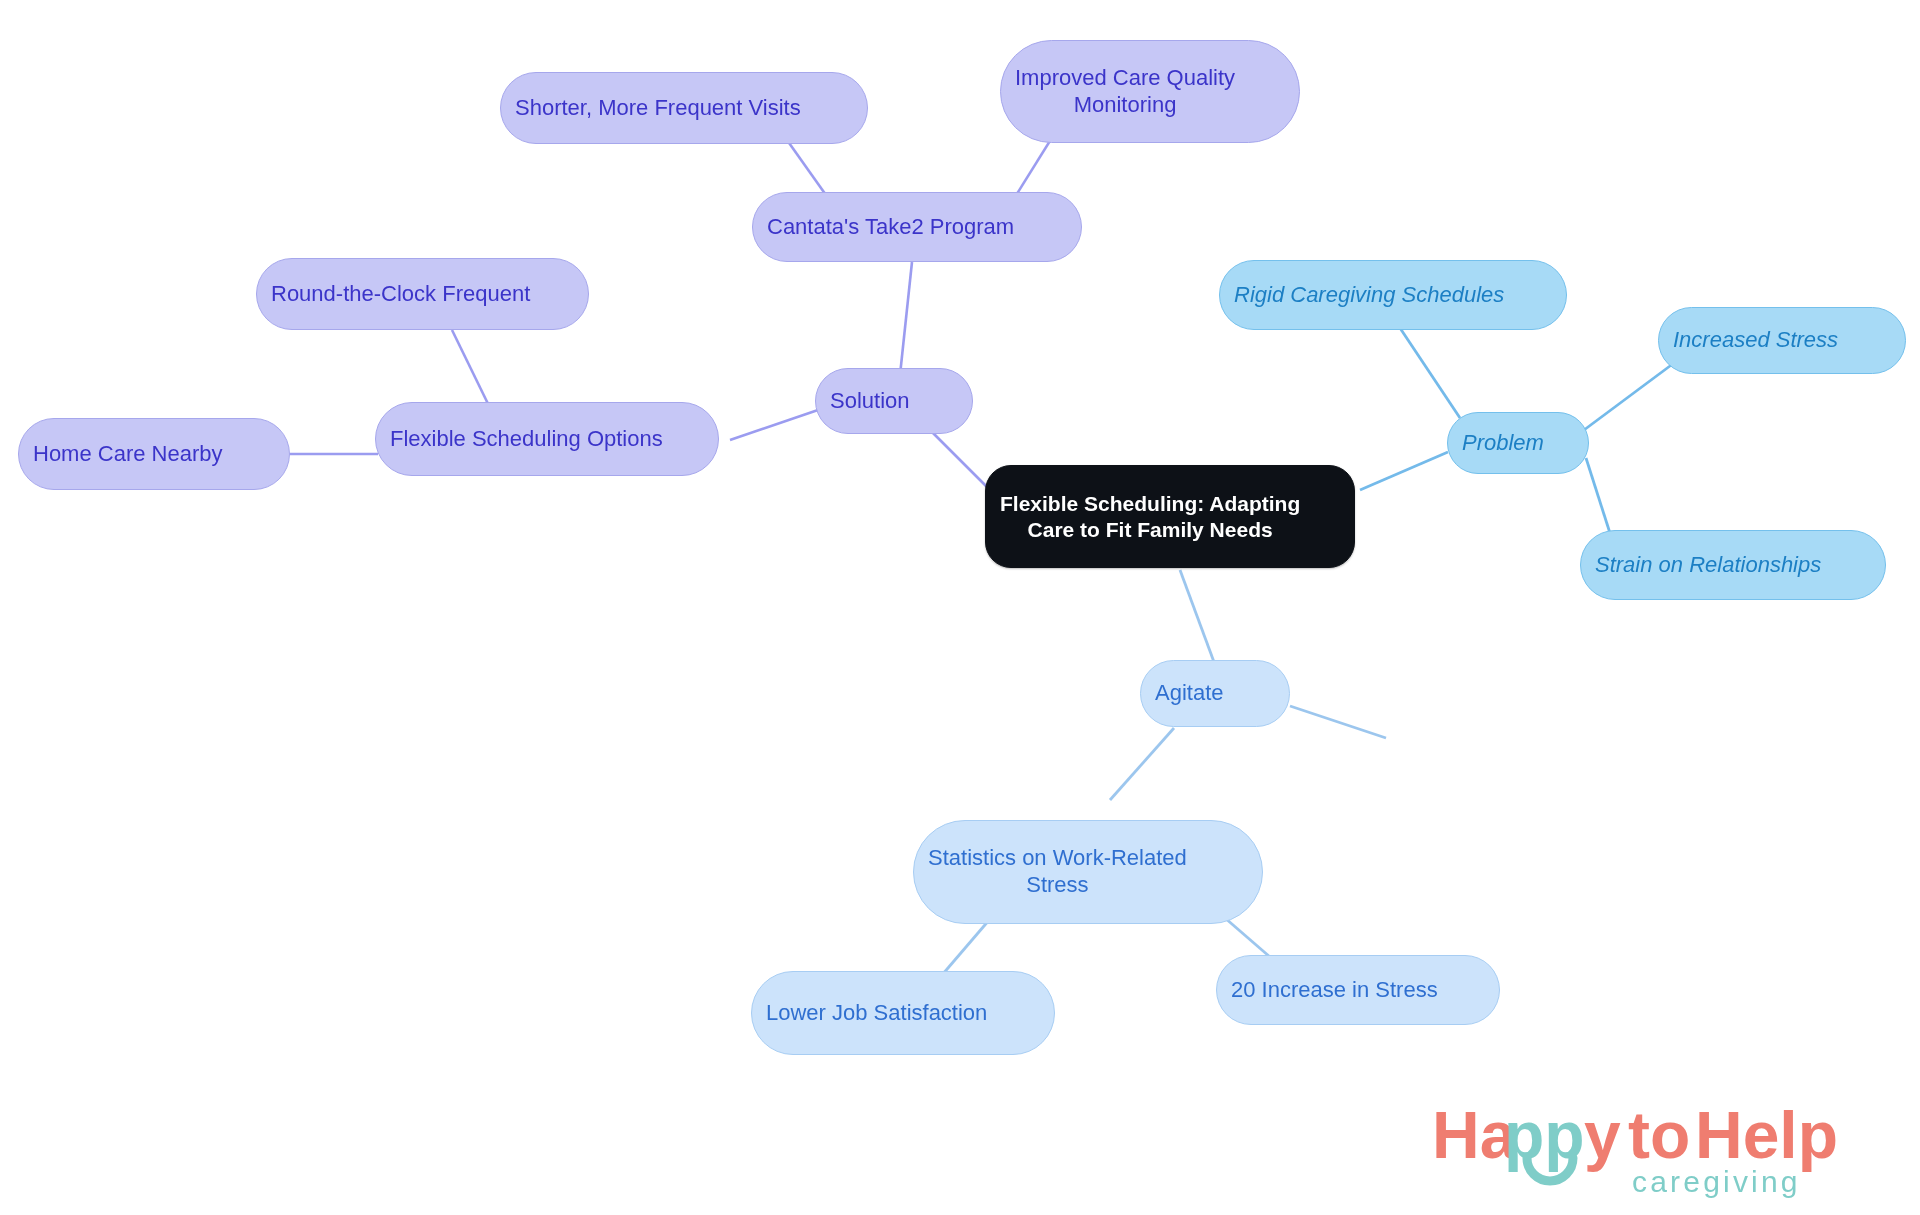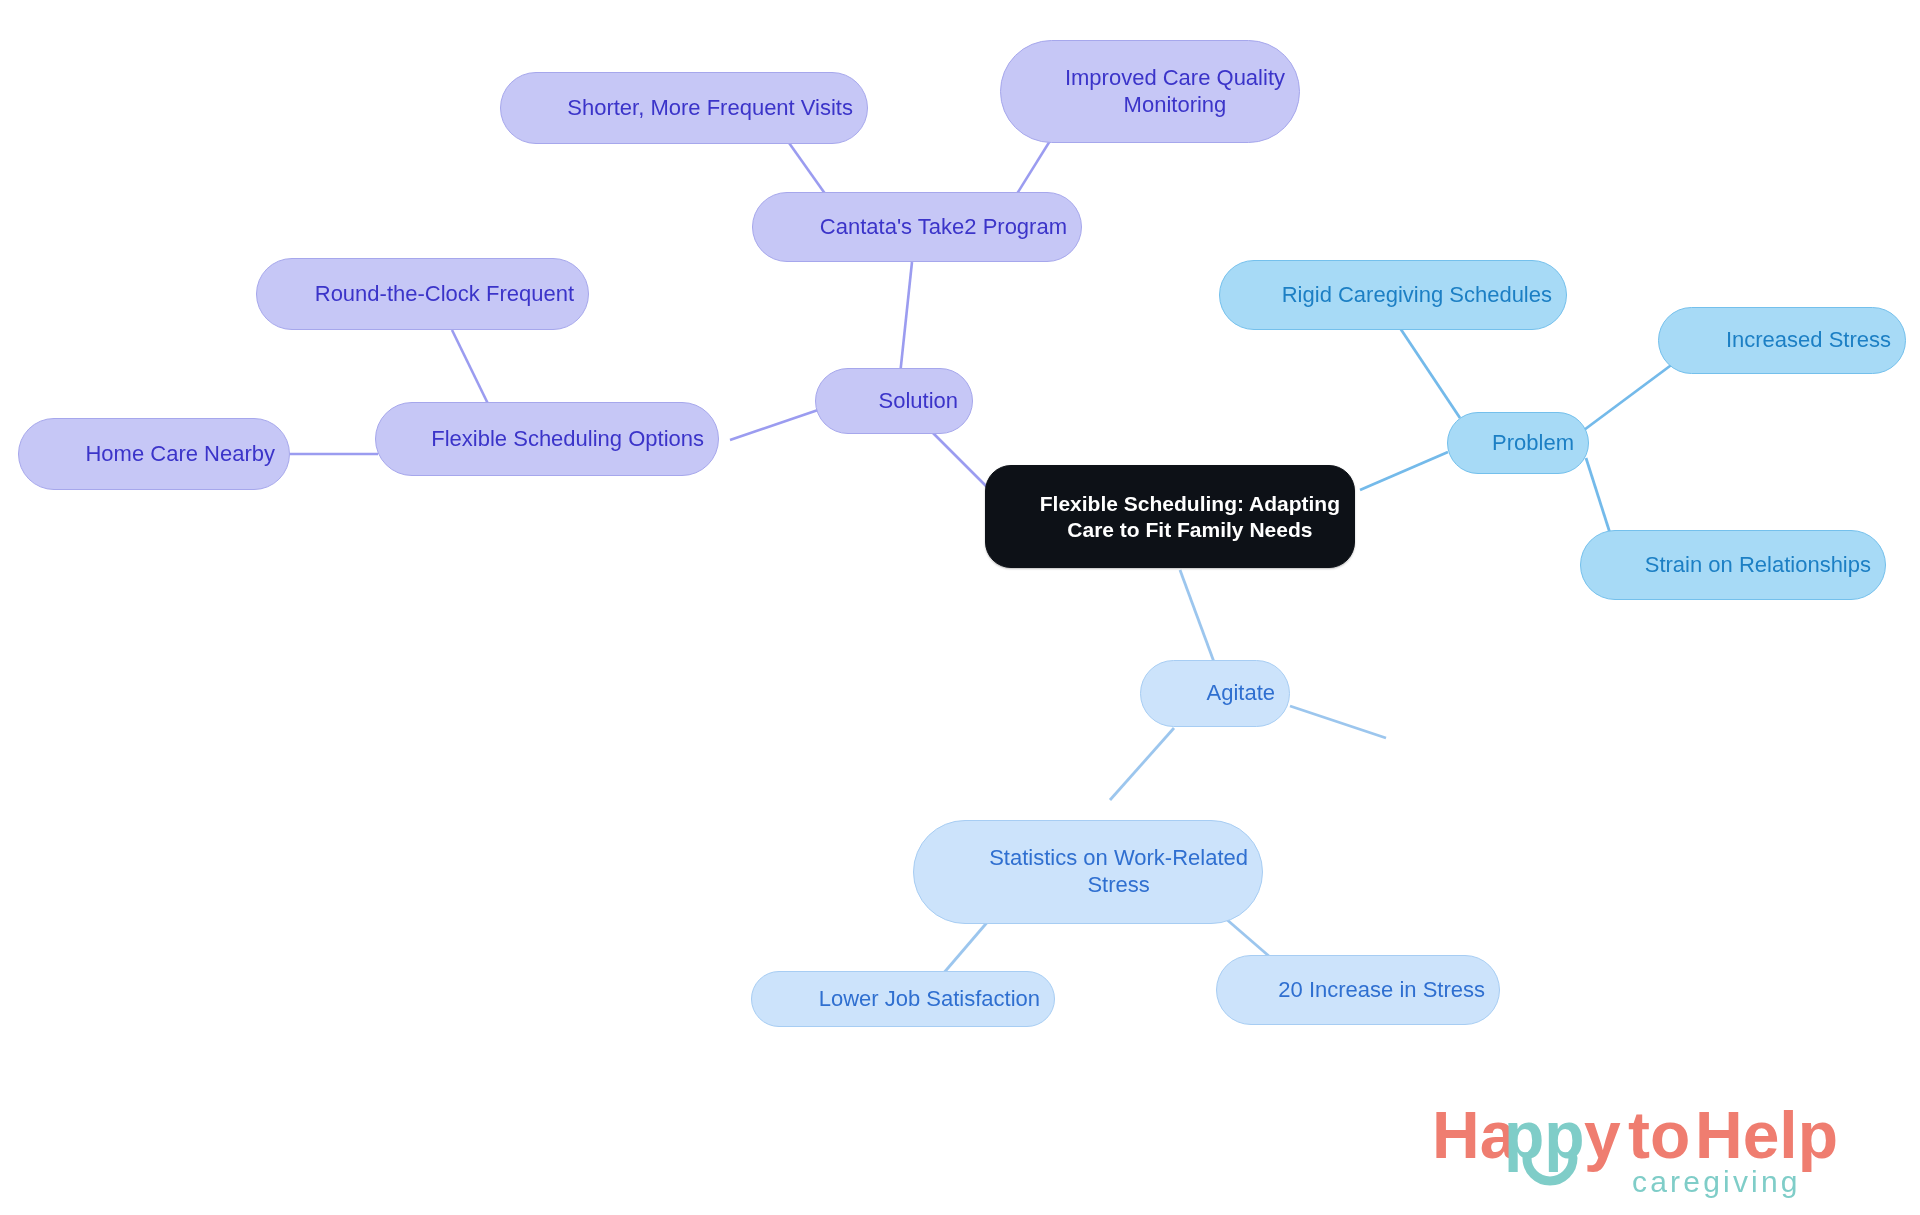--- a/index.html
+++ b/index.html
@@ -23,21 +23,21 @@
     top: 0;
     width: 1920px;
     height: 1215px;
     pointer-events: none;
   }
   .node {
     position: absolute;
     box-sizing: border-box;
     display: flex;
     align-items: center;
-    justify-content: flex-end;
+    justify-content: flex-start;
     text-align: center;
     border-radius: 999px;
     line-height: 1.22;
     padding: 6px 14px;
     white-space: pre-line;
   }
   
   .n-root {
     background: #0d1117;
     color: #ffffff;
@@ -45,20 +45,21 @@
     border-radius: 26px;
     font-size: 21px;
     box-shadow: 0 1px 2px rgba(0,0,0,0.25);
   }
   
   .n-problem {
     background: #a7daf6;
     color: #1c7fc4;
     border: 1.5px solid #74c0ec;
     font-size: 22px;
+    font-style: italic;
   }
   
   .n-agitate {
     background: #cce3fb;
     color: #2f6fd0;
     border: 1.5px solid #a7cdf3;
     font-size: 22px;
   }
   
   .n-solution {
@@ -132,21 +133,21 @@
   <div class="node n-agitate" style="left:1140px; top:660px; width:150px; height:67px;">
     <span>Agitate</span>
   </div>
 
 
   <div class="node n-agitate" style="left:913px; top:800px; width:350px; height:104px;margin-top:20px;">
     <span>Statistics on Work-Related
 Stress</span>
   </div>
 
-  <div class="node n-agitate" style="left:751px; top:971px; width:304px; height:56px;">
+  <div class="node n-agitate" style="left:751px; top:971px; width:304px; height:84px;">
     <span>Lower Job Satisfaction</span>
   </div>
 
   <div class="node n-agitate" style="left:1216px; top:955px; width:284px; height:70px;">
     <span>20 Increase in Stress</span>
   </div>
 
   <div class="node n-solution" style="left:815px; top:368px; width:158px; height:66px;">
     <span>Solution</span>
   </div>

